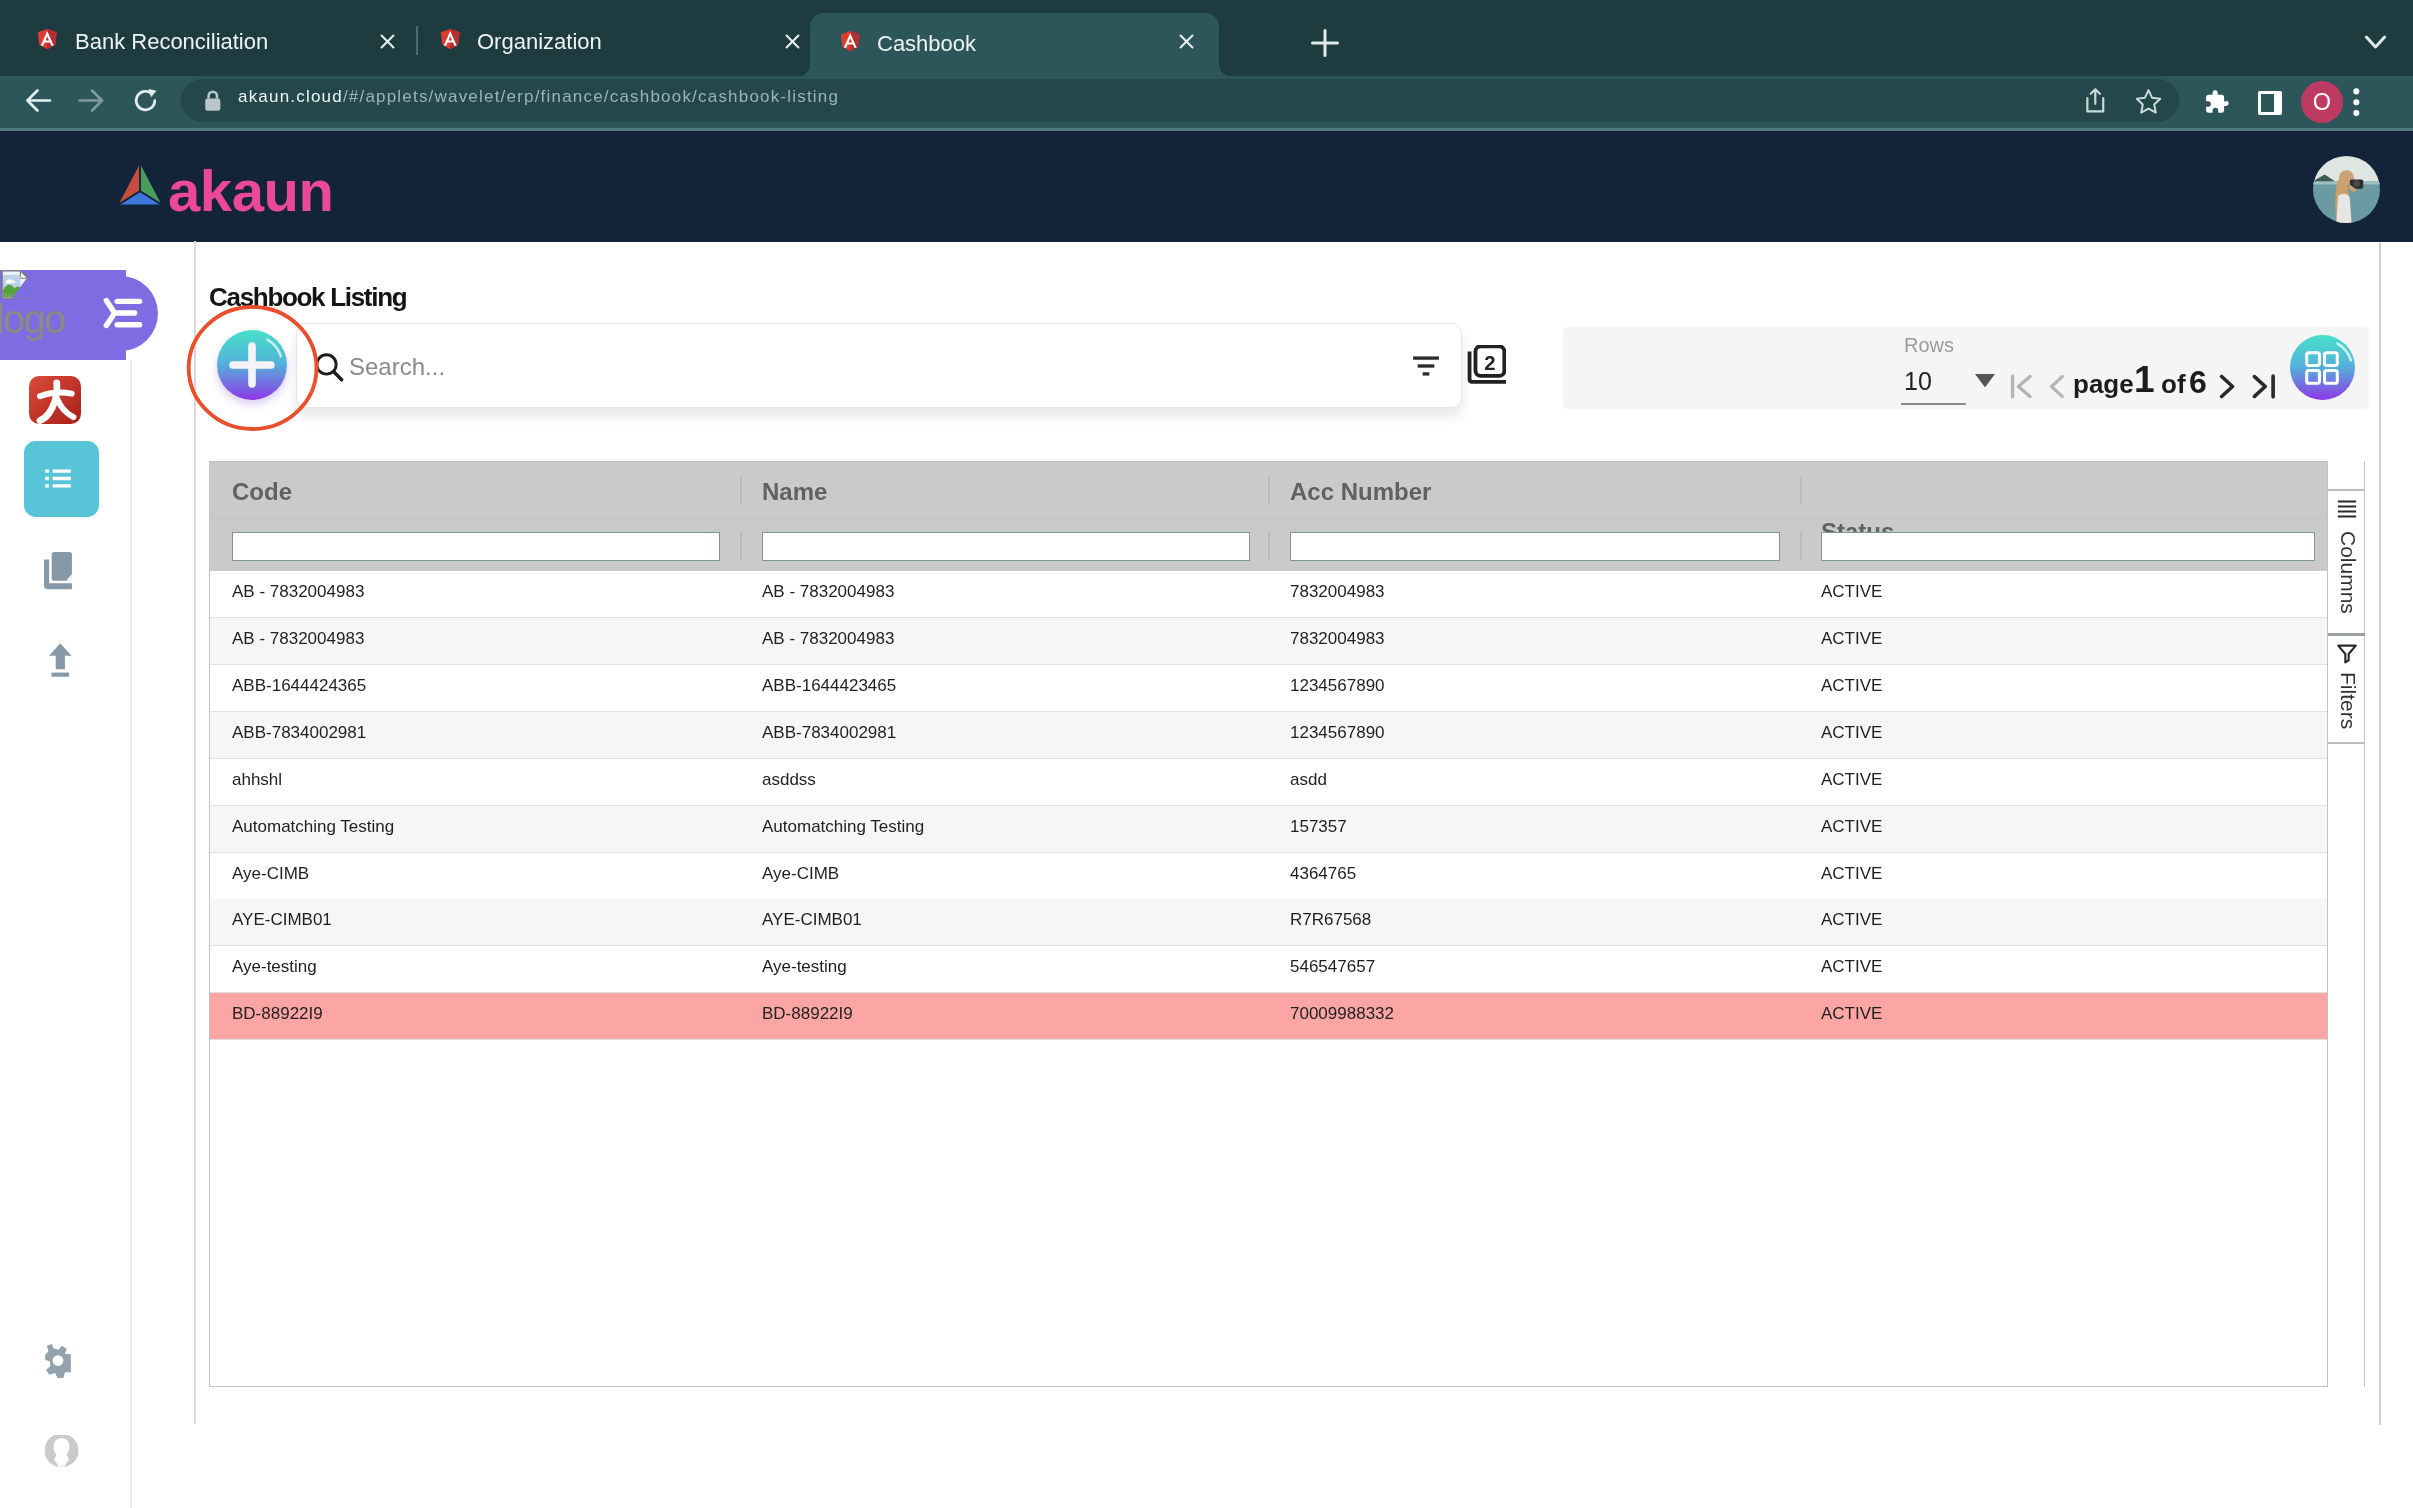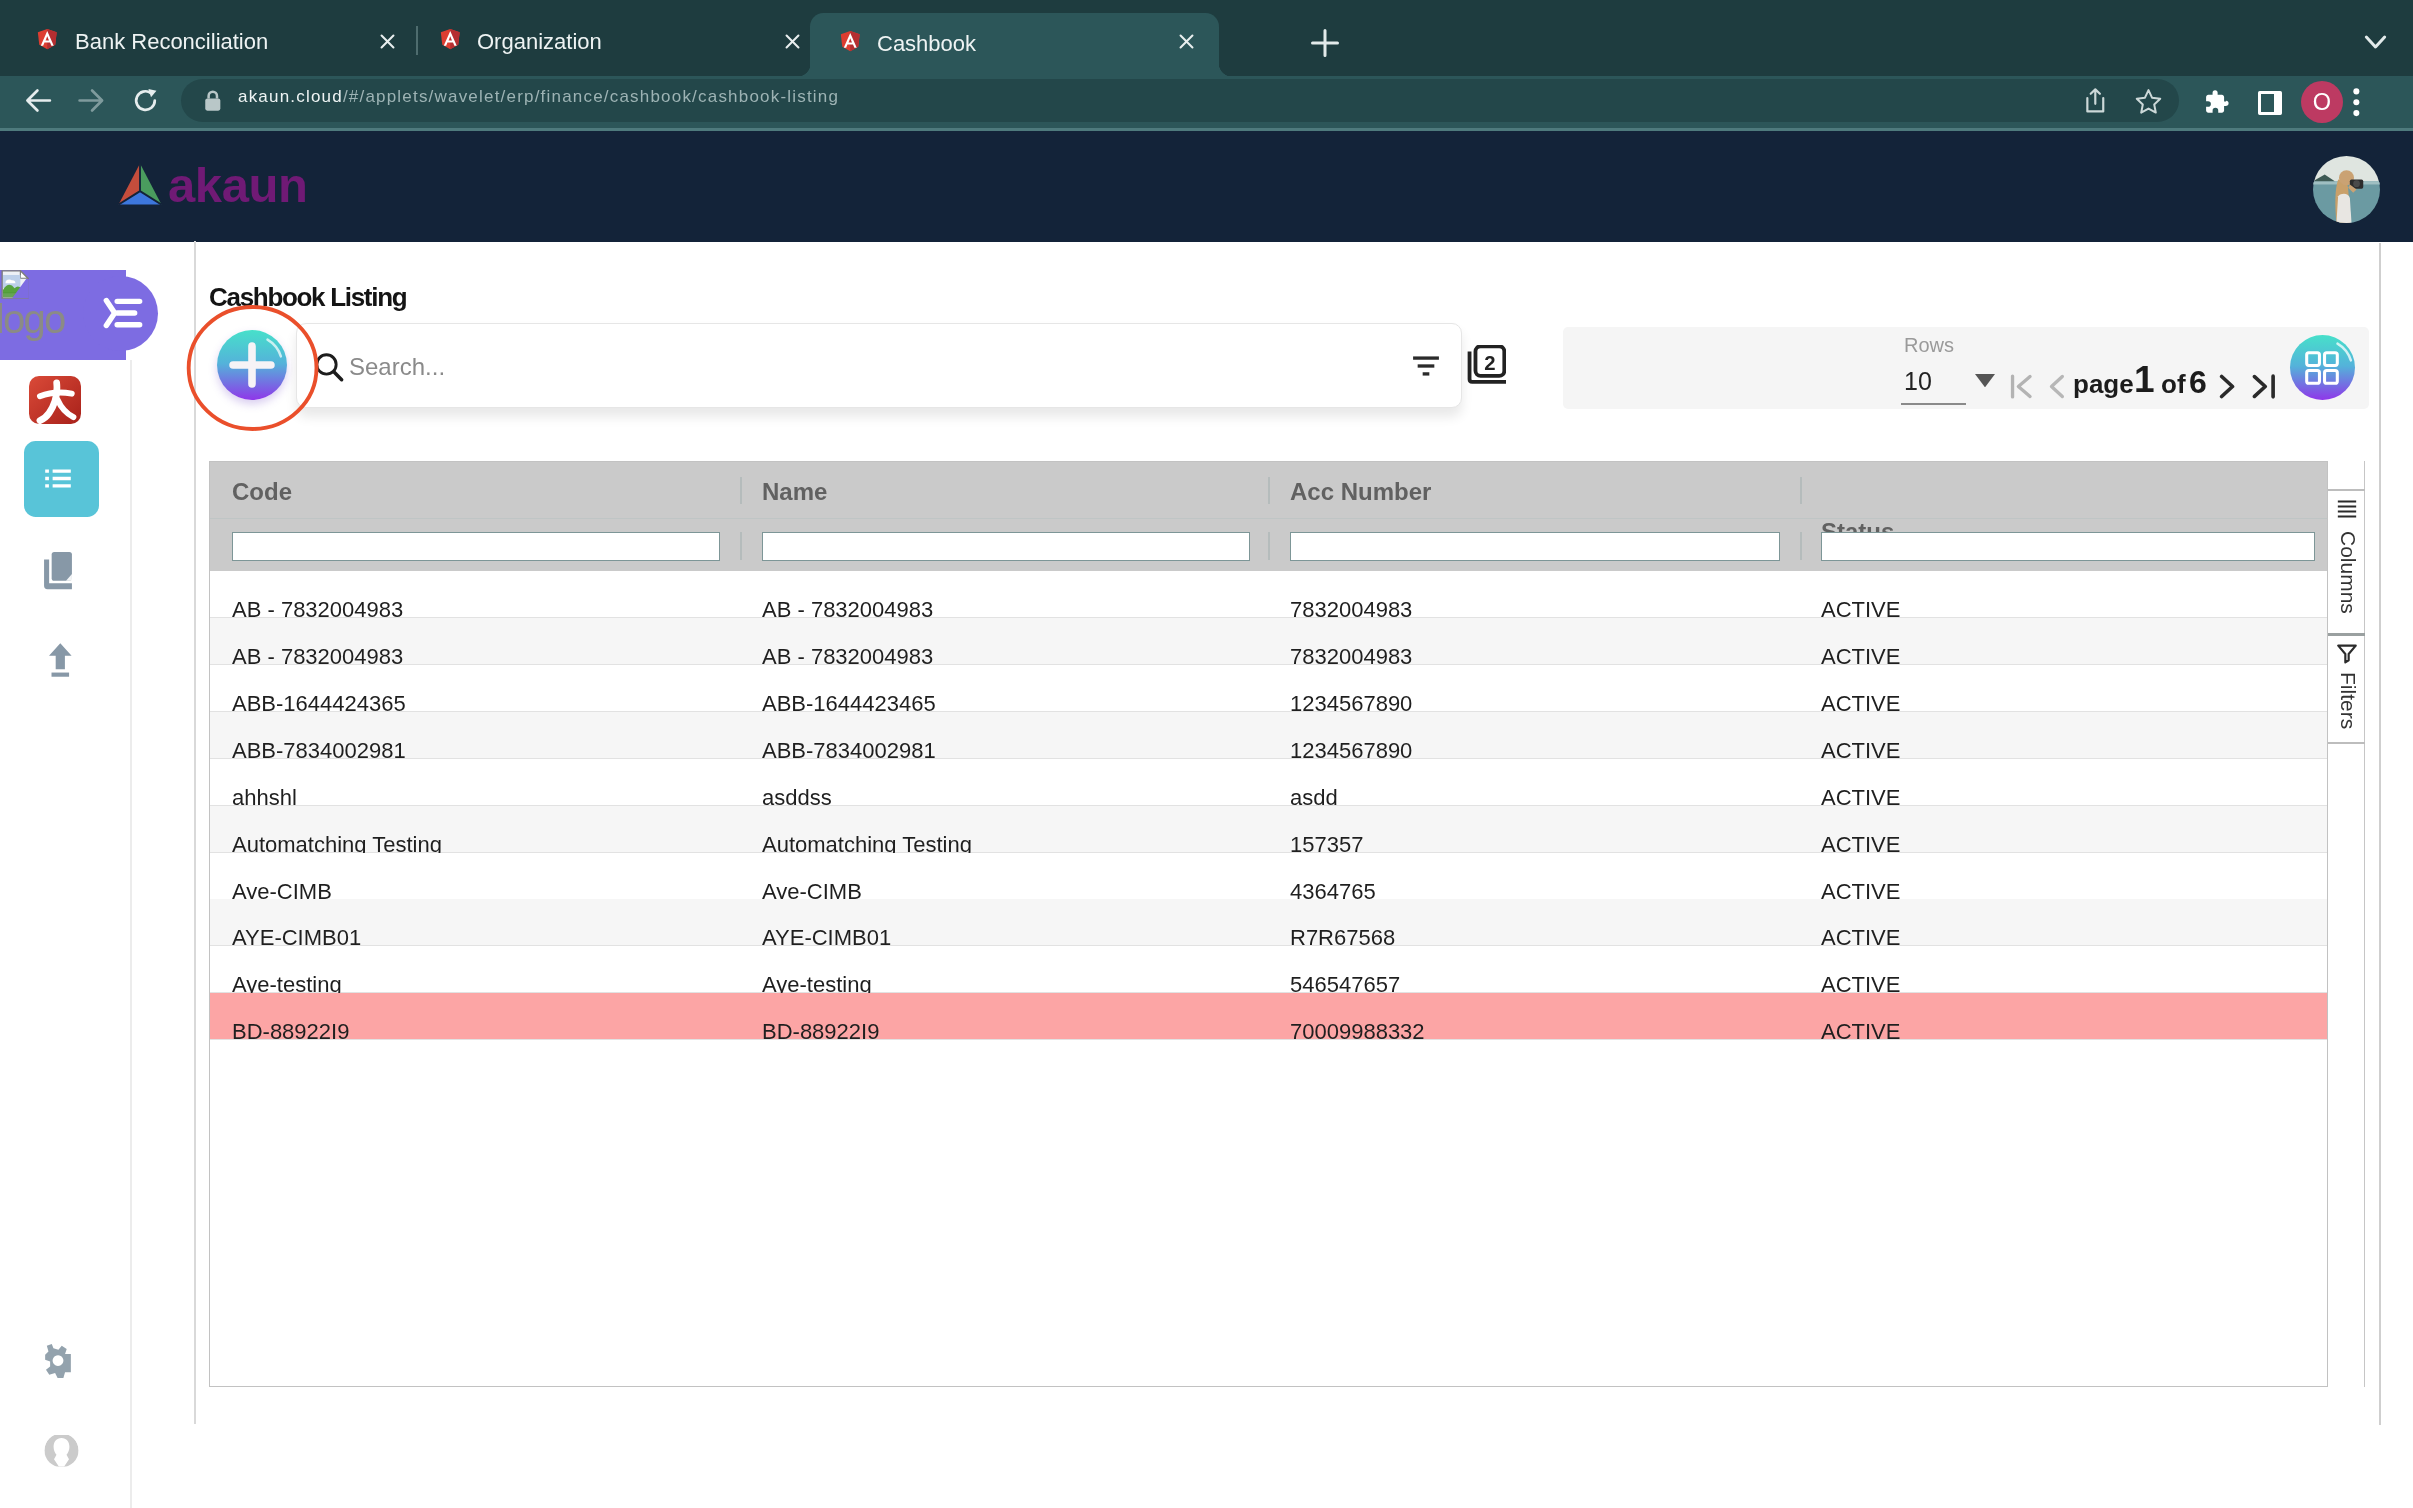--- a/index.html
+++ b/index.html
@@ -31,21 +31,21 @@
   #rowsline{left:1901px;top:403px;width:65px;height:1.7px;background:#8a8a8a;}
   #gridbtn{left:2290px;top:335px;width:65px;height:65px;border-radius:50%;background:linear-gradient(180deg,#47e0ca 0%,#54b2da 48%,#8f37e9 100%);}
   .pagetxt{font-size:26px;font-weight:bold;color:#1c1c1c;}
   
   #table{left:209px;top:461px;width:2119px;height:926px;border:0.8px solid #c2c2c2;box-sizing:border-box;background:#fff;}
   #thead{left:0;top:0;width:100%;height:57px;background:#cacaca;}
   #tfilter{left:0;top:57px;width:100%;height:52px;background:#cacaca;}
   .th{font-size:24px;font-weight:bold;color:#616161;top:16px;}
   .finput{top:70px;height:28.5px;background:#fff;border:1.7px solid #7d9697;box-sizing:border-box;}
   .row{left:0;width:100%;height:47px;border-bottom:0.8px solid #e2e2e2;box-sizing:border-box;}
-  .row .c{position:absolute;top:26px;font-size:22px;color:#1f1f1f;white-space:nowrap;}
+  .row .c{position:absolute;top:11px;font-size:17px;color:#1f1f1f;white-space:nowrap;}
   
   #strip{left:2328px;top:461px;width:37px;height:926px;background:#fff;border-right:1.7px solid #c6c6c6;box-sizing:border-box;}
   .vtext{writing-mode:vertical-rl;font-size:21px;color:#333;}
   #farline{left:2379px;top:243px;width:1.7px;height:1182px;background:#cfcfcf;}
 </style>
 </head>
 <body>
 
 <div class="abs" id="tabstrip"></div>
 <div class="abs" id="activetab"></div>
@@ -135,21 +135,21 @@
 <div class="abs" id="appheader"></div>
 
 <svg class="abs" style="left:118px;top:163px" width="44" height="42" viewBox="0 0 52 50">
     <polygon fill="#c44d3c" points="26,0.5 0.5,49.5 26,33.5"></polygon>
     <polygon fill="#4a9c5e" points="26,0.5 51.5,49.5 26,33.5"></polygon>
     <polygon fill="#3d77dd" points="0.5,49.5 51.5,49.5 26,33.5"></polygon>
     <g stroke="#132339" stroke-width="2.2">
       <path d="M26 0.5 L26 33.5 L0.5 49.5 M26 33.5 L51.5 49.5" fill="none"></path>
     </g>
   </svg>
-<div class="abs" style="left:168px;top:157px;font-size:49px;font-weight:bold;color:#701a75;letter-spacing:-0.4px;">akaun</div>
+<div class="abs" style="left:168px;top:157px;font-size:58px;font-weight:bold;color:#ec4899;letter-spacing:-0.4px;">akaun</div>
 
 <svg class="abs" style="left:2313px;top:156px" width="67" height="67" viewBox="0 0 80 80">
     <defs>
       <clipPath id="av">
         <circle cx="40" cy="40" r="40"></circle>
       </clipPath>
     </defs>
     <g clip-path="url(#av)">
       <rect width="80" height="34" fill="#dfe5e0"></rect>
       <rect y="30" width="80" height="50" fill="#6b9aa2"></rect>

